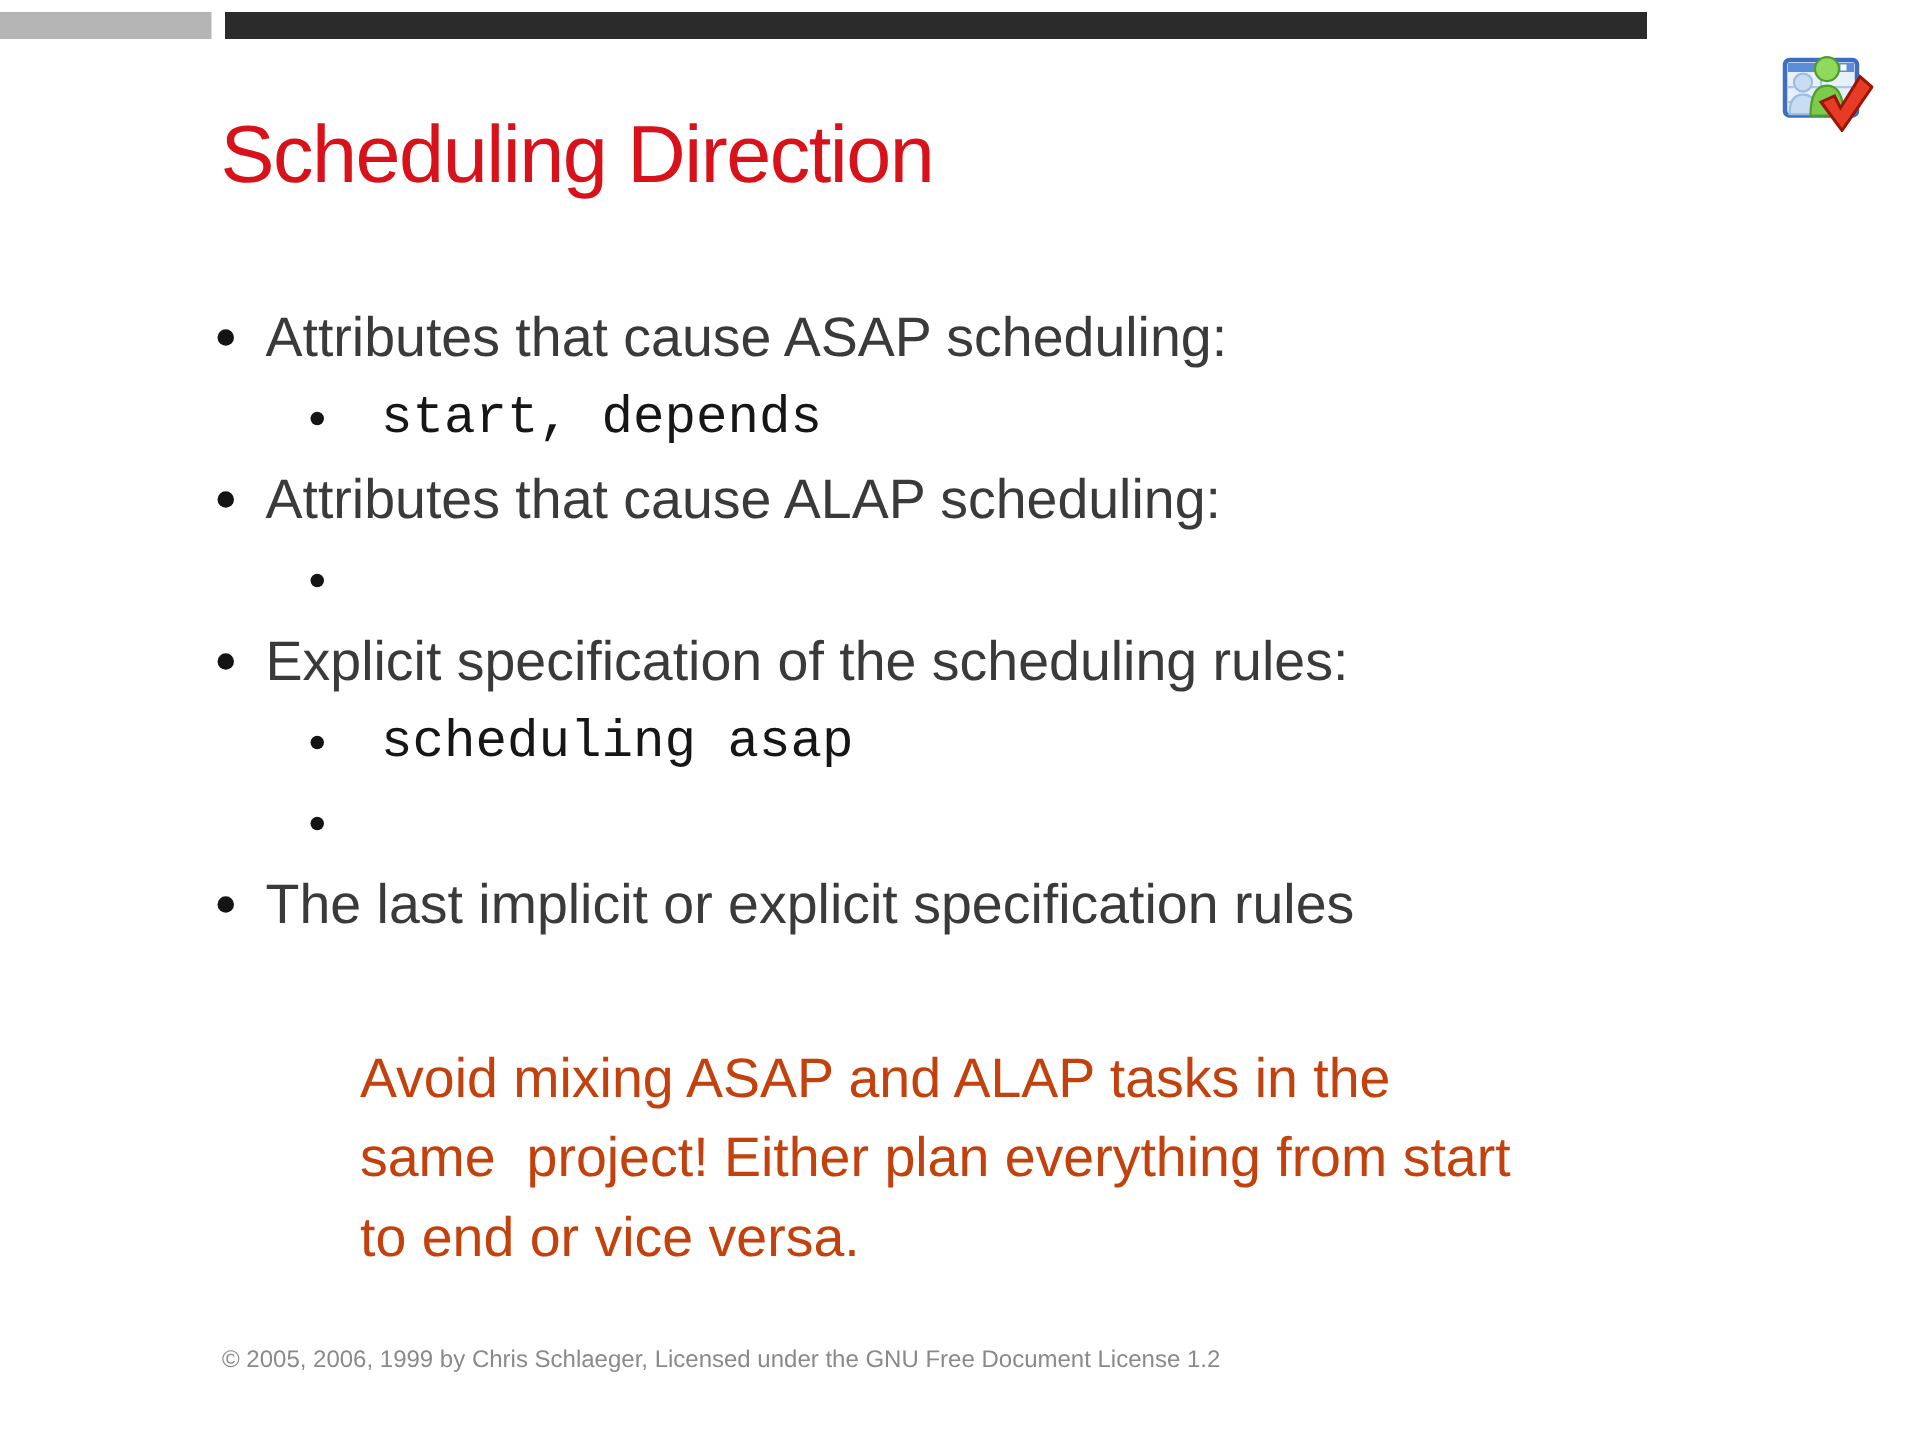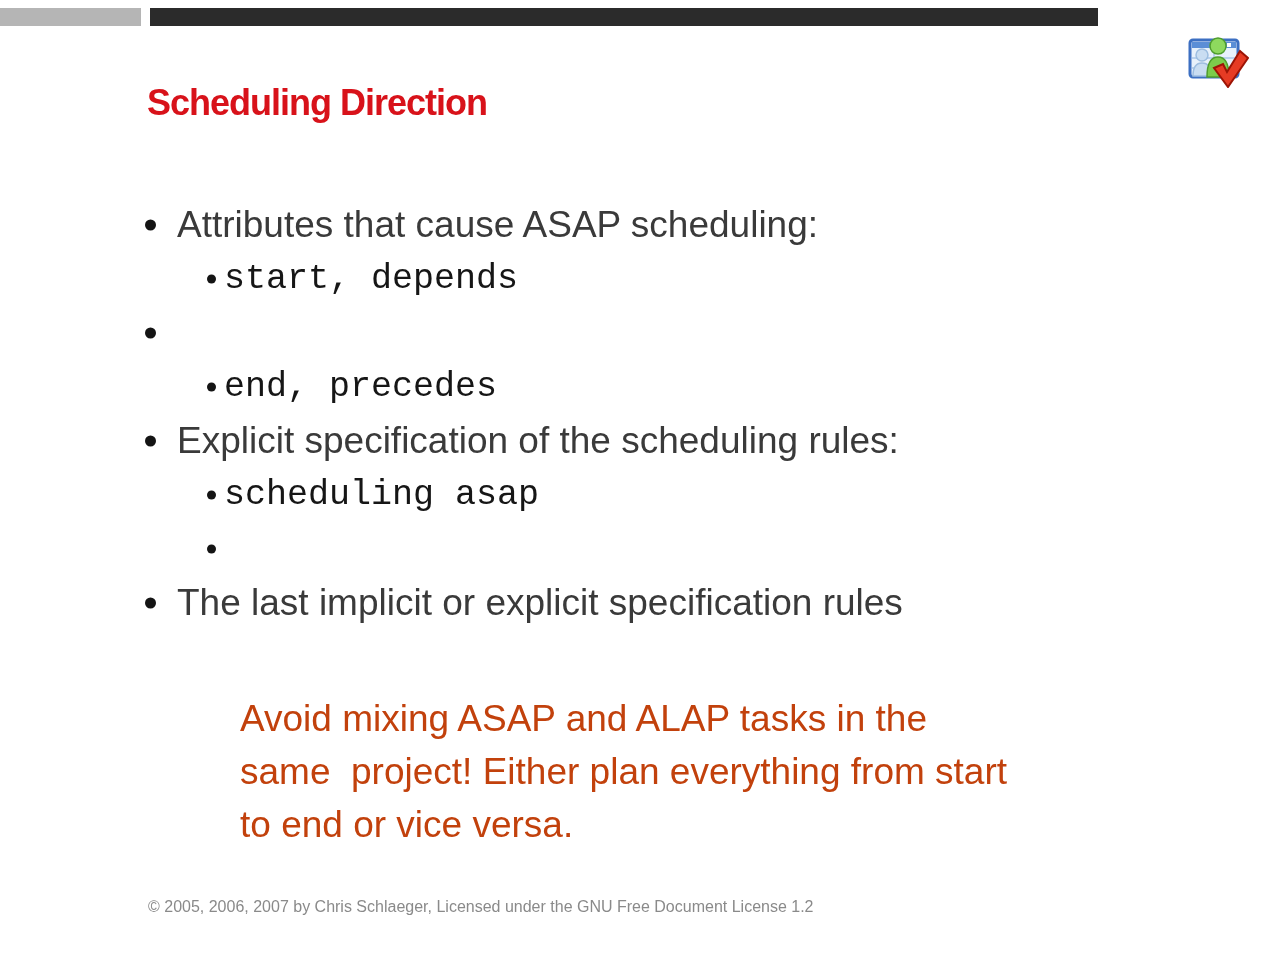--- a/index.html
+++ b/index.html
@@ -30,23 +30,23 @@
     background: #2b2b2b;
   }
   .logo {
     position: absolute;
     left: 1187px; top: 31px;
     width: 62px; height: 57px;
   }
   .title {
     position: absolute;
     left: 147px; top: 74px;
-    font-size: 36px;
+    font-size: 54px;
     line-height: 58px;
-    font-weight: bold;
+    font-weight: normal;
     color: #d8121a;
     letter-spacing: -1px;
     white-space: nowrap;
   }
   .content {
     position: absolute;
     left: 0; top: 198px;
     width: 1091px;
     list-style: none;
     margin: 0; padding: 0;
@@ -66,21 +66,21 @@
     top: 50%;
     transform: translateY(-50%);
     white-space: nowrap;
   }
   .item.l1 .txt {
     left: 177px;
     font-size: 37px;
     color: #3a3a3a;
   }
   .item.l2 .txt {
-    left: 224px;
+    left: 254px;
     font-family: "Liberation Mono", monospace;
     font-size: 35px;
     color: #161616;
   }
   .note {
     position: absolute;
     left: 240px; top: 692px;
     width: 940px;
     font-size: 37px;
     line-height: 53px;
@@ -126,24 +126,24 @@
     <li class="item l1">
       <span class="dot"></span>
       <span class="txt">Attributes that cause ASAP scheduling:</span>
     </li>
     <li class="item l2">
       <span class="dot"></span>
       <span class="txt">start, depends</span>
     </li>
     <li class="item l1">
       <span class="dot"></span>
+      <span class="txt">Attributes that cause ALAP scheduling:</span>
     </li>
     <li class="item l2">
       <span class="dot"></span>
-      <span class="txt">end, precedes</span>
     </li>
     <li class="item l1">
       <span class="dot"></span>
       <span class="txt">Explicit specification of the scheduling rules:</span>
     </li>
     <li class="item l2">
       <span class="dot"></span>
       <span class="txt">scheduling asap</span>
     </li>
     <li class="item l2">
@@ -152,15 +152,15 @@
     <li class="item l1">
       <span class="dot"></span>
       <span class="txt">The last implicit or explicit specification rules</span>
     </li>
   </ul>
 
   <div class="note">Avoid mixing ASAP and ALAP tasks in the
 same  project! Either plan everything from start
 to end or vice versa.</div>
 
-  <div class="footer">© 2005, 2006, 2007 by Chris Schlaeger, Licensed under the GNU Free Document License 1.2</div>
+  <div class="footer">© 2005, 2006, 1999 by Chris Schlaeger, Licensed under the GNU Free Document License 1.2</div>
 
 </div>
 
 </body></html>

